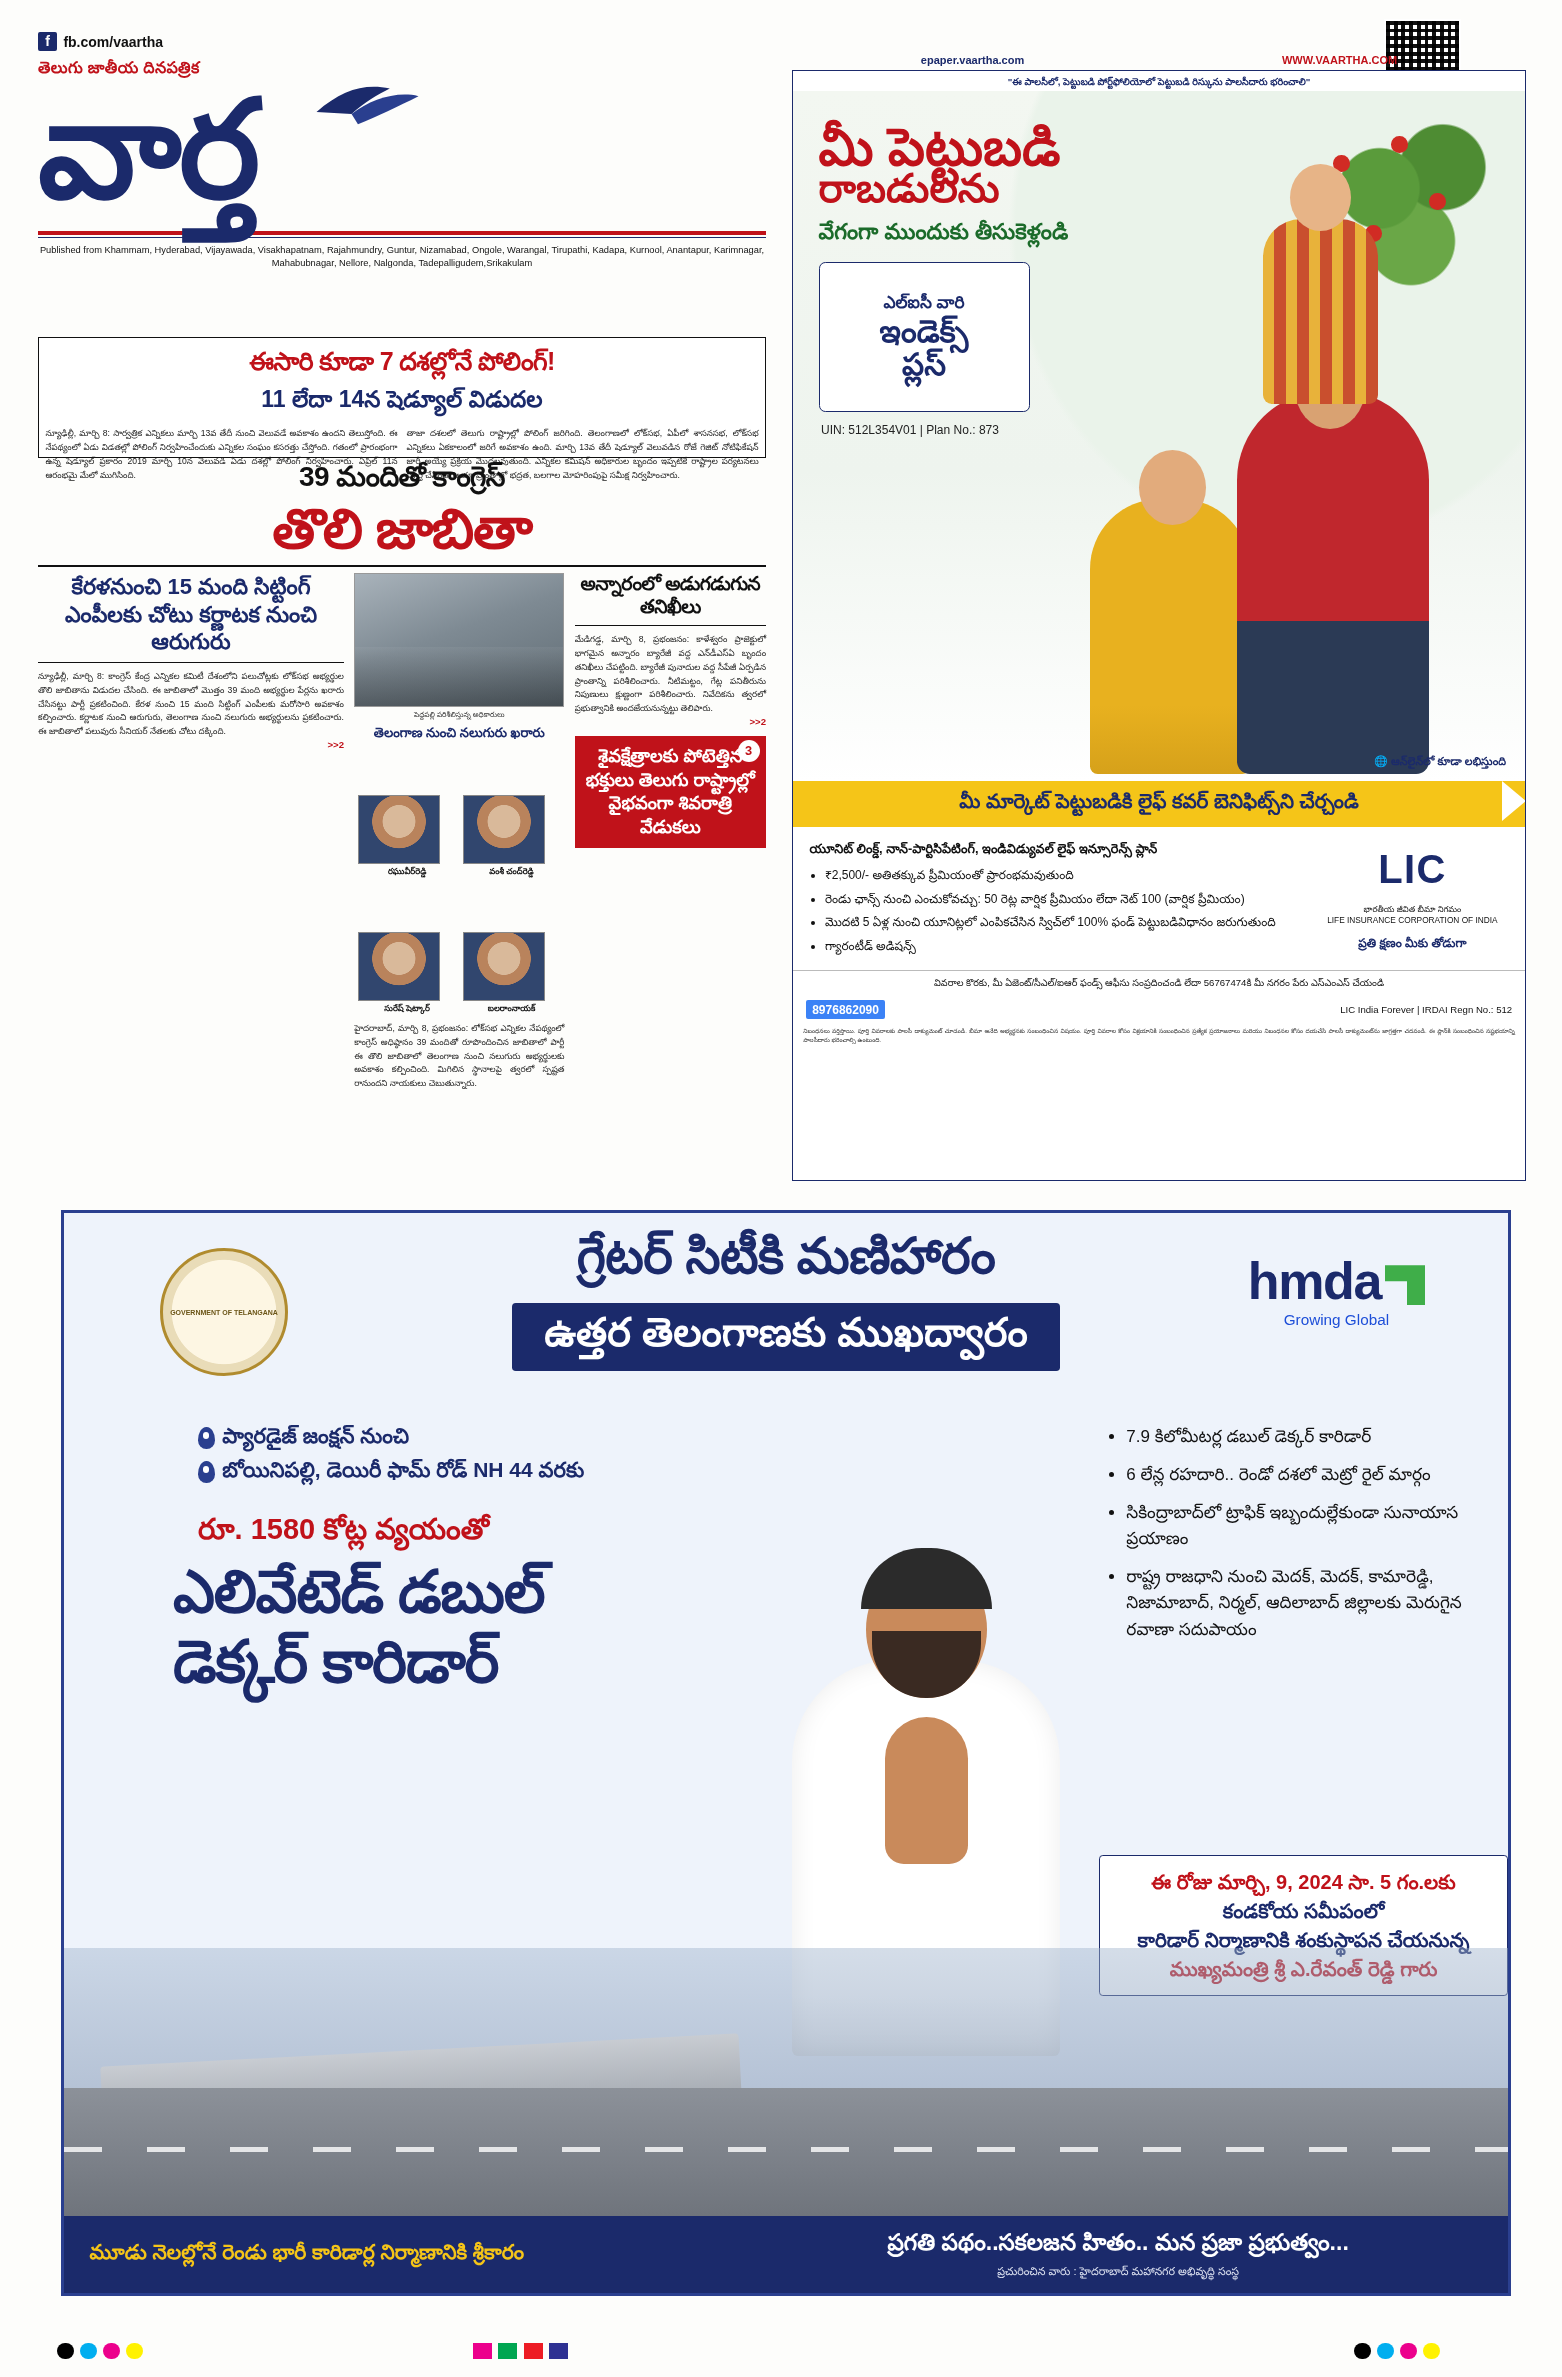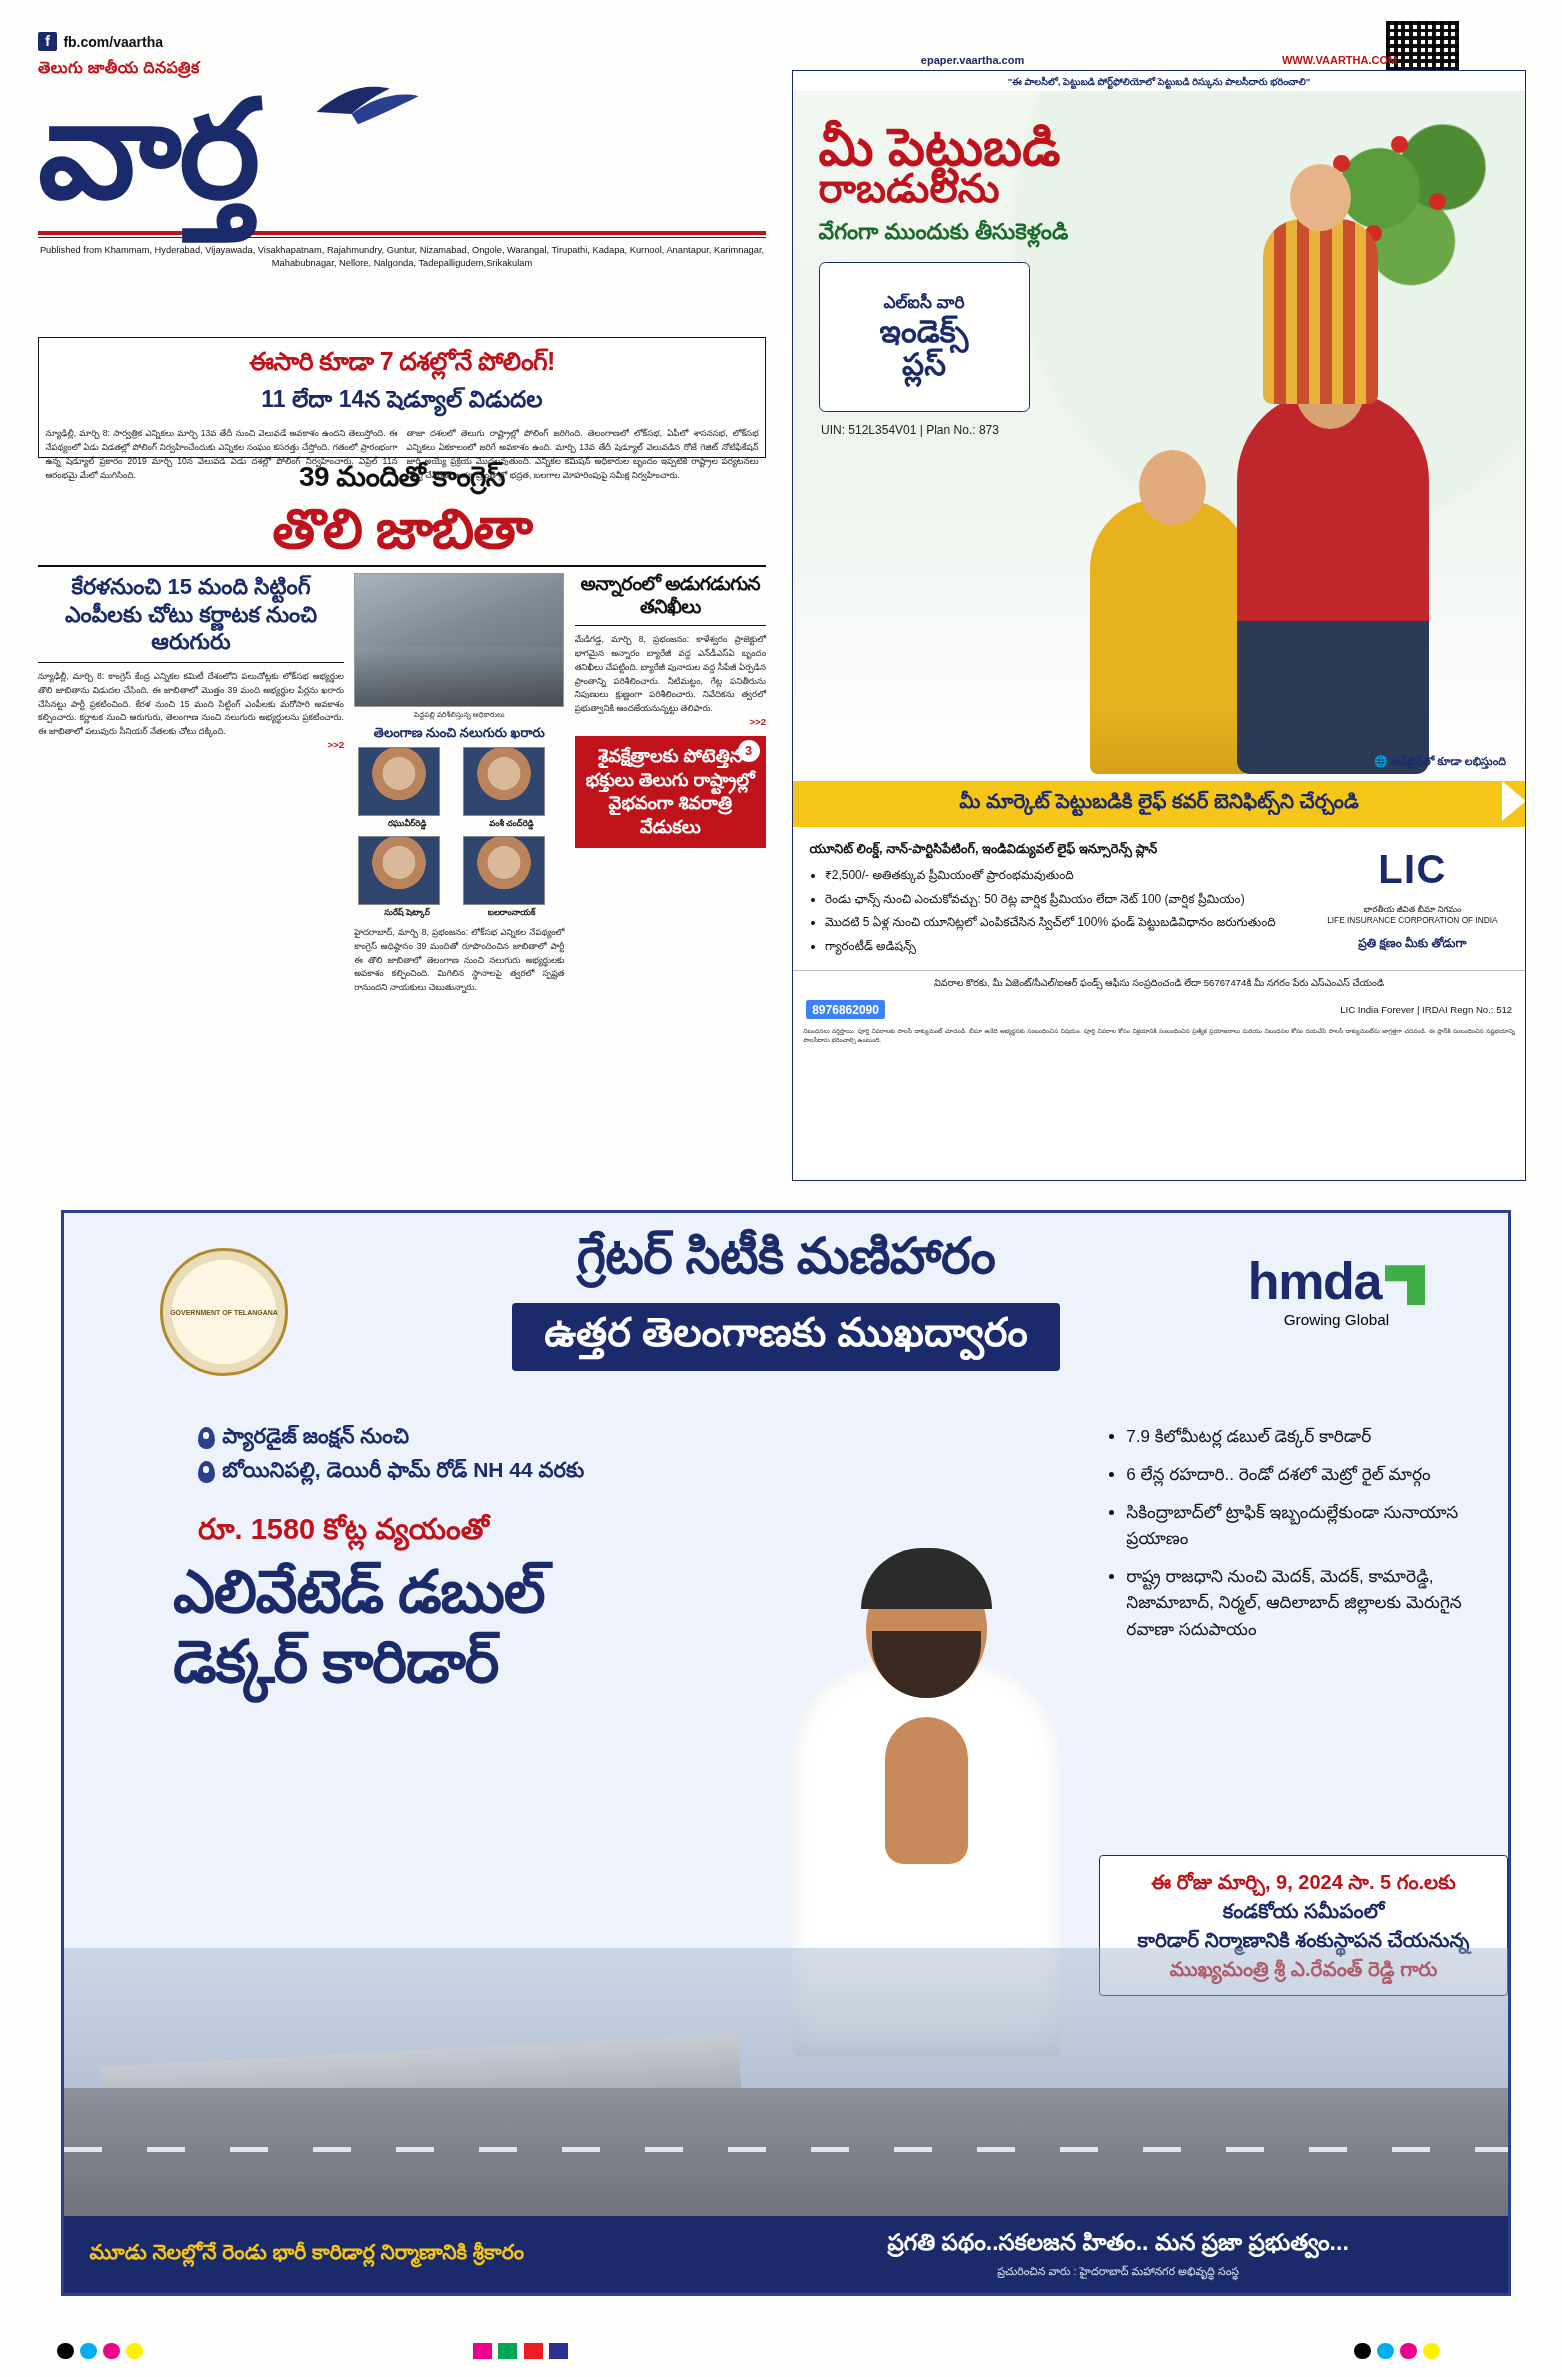--- a/index.html
+++ b/index.html
@@ -111,21 +111,21 @@
     background: linear-gradient(160deg,#a9b3bb,#7e8a93 45%,#5e6a72);
     border:0.6px solid #999; position:relative; overflow:hidden;
   }
   .photo:after{
     content:""; position:absolute; left:0; right:0; bottom:0; height:45%;
     background:linear-gradient(180deg,rgba(255,255,255,.05),rgba(0,0,0,.28));
   }
   .caption { font-size: 7.3px; text-align:center; color:#333; margin-top:2.6px; }
 
   .leaders { display:flex; flex-wrap: wrap; gap: 6.4px; justify-content:center; }
-  .leader { width: 98px; }
+  .leader { width: 98px; margin-top: 48px; }
   .leader .face {
     width:82px; height:69px; border:0.6px solid #888;
     background: radial-gradient(circle at 50% 38%, #d9b99a 0 28%, #b9835c 29% 46%, #31466e 47% 100%);
   }
   .leader .nm {
     font-size: 8.3px; text-align:center; font-weight:bold; color:#111; margin-top:1.9px;
   }
 
   .redbox {
     background:#c0121a; color:#fff; text-align:center; padding: 9px 5.1px;
@@ -254,21 +254,21 @@
     position:absolute; left: 96px; top: 35px; width: 128px; height: 128px;
     border-radius:50%; border: 3.2px solid #b08b2e;
     background: radial-gradient(circle, #fdf6e3 0 60%, #e9dcb8 61% 100%);
     display:flex; align-items:center; justify-content:center;
     font-size: 7px; text-align:center; color:#6b5517; font-weight:bold; padding: 6.4px;
   }
   .hmda-logo {
     position:absolute; right: 83px; top: 38px; text-align:center;
   }
   .hmda-logo .hm { font-size: 52px; font-weight:bold; color:#1b2a6b; letter-spacing:-1.3px; }
-  .hmda-logo .gg { font-size: 15.3px; color:#000000; }
+  .hmda-logo .gg { font-size: 15.3px; color:#1d4ed8; }
   .hmda-logo .tick {
     display:inline-block; width: 40px; height: 40px; background:#3fae49;
     vertical-align: middle; margin-left: 3.8px;
     clip-path: polygon(0 0,100% 0,100% 100%,55% 100%,55% 40%,0 40%);
   }
   .loc-block { position:absolute; left: 134px; top: 211px; width: 460px; }
   .loc-line { display:flex; align-items:flex-start; gap: 7.7px; font-size: 21px; font-weight:bold; color:#1b2a6b; margin-bottom: 5.1px;}
   .pin { width: 16.6px; height: 22px; background:#2a3f8f; border-radius: 50% 50% 50% 50%/60% 60% 40% 40%; position:relative; flex:none; margin-top:2.6px;}
   .pin:after{content:"";position:absolute;left:5.1px;top:5.7px;width:6.4px;height:6.4px;border-radius:50%;background:#fff;}
   .cost { position:absolute; left: 134px; top: 300px; font-size: 29px; font-weight:bold; color:#c0121a; }

